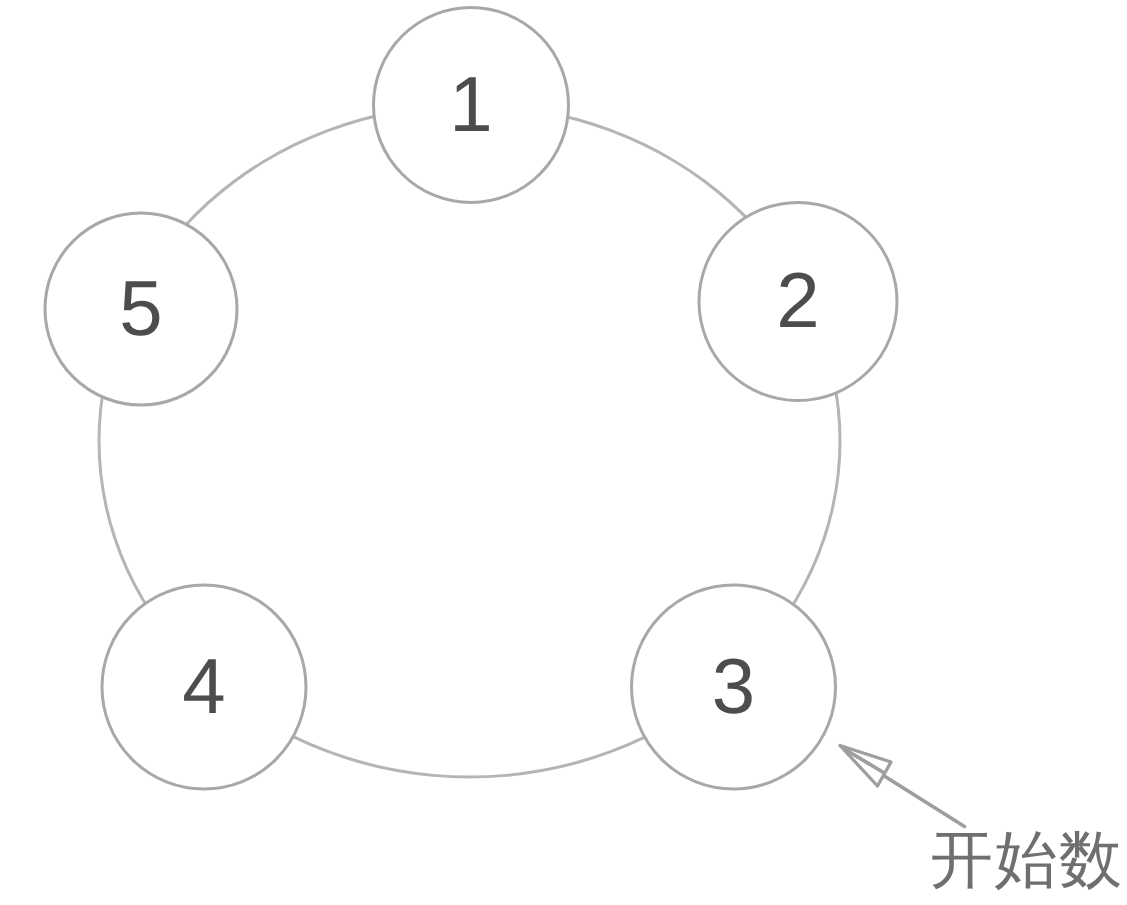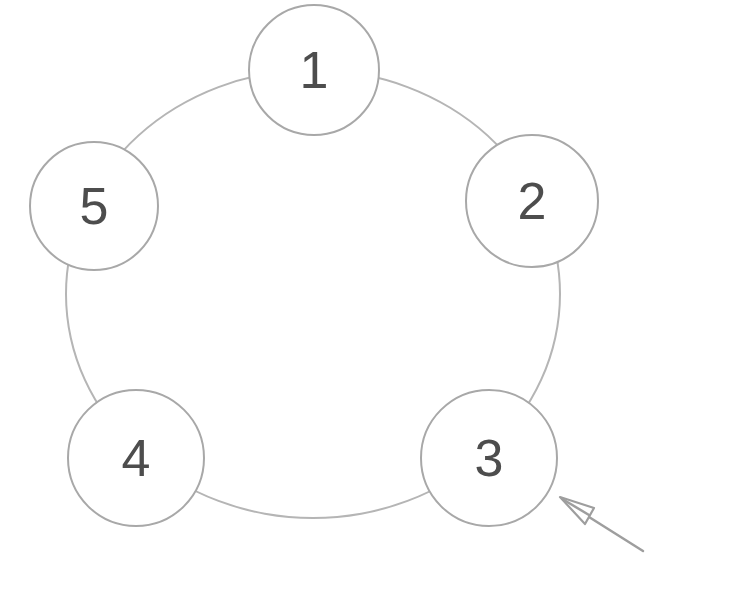--- a/index.html
+++ b/index.html
@@ -108,14 +108,15 @@
   <div class="node node-5">
     <span class="node-label">5</span>
   </div>
 
   <svg class="arrow-layer" viewBox="0 0 751 603" xmlns="http://www.w3.org/2000/svg">
     <line class="arrow-shaft" x1="643" y1="551" x2="589" y2="517"></line>
     <polygon class="arrow-head" points="560,497 594,508 585,524"></polygon>
     <line class="arrow-crease" x1="564" y1="500" x2="589" y2="515"></line>
   </svg>
 
+  <div class="annotation">开始数</div>
 
 </div>
 
 </body></html>

